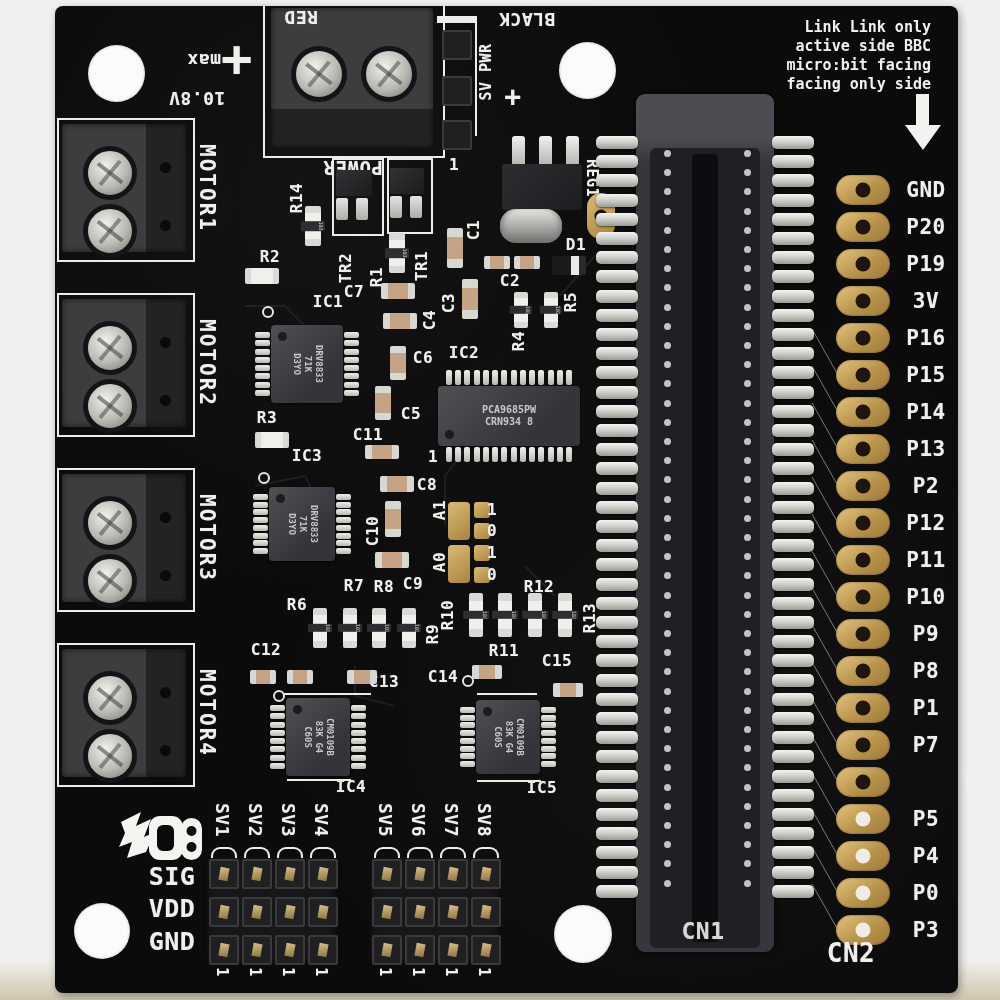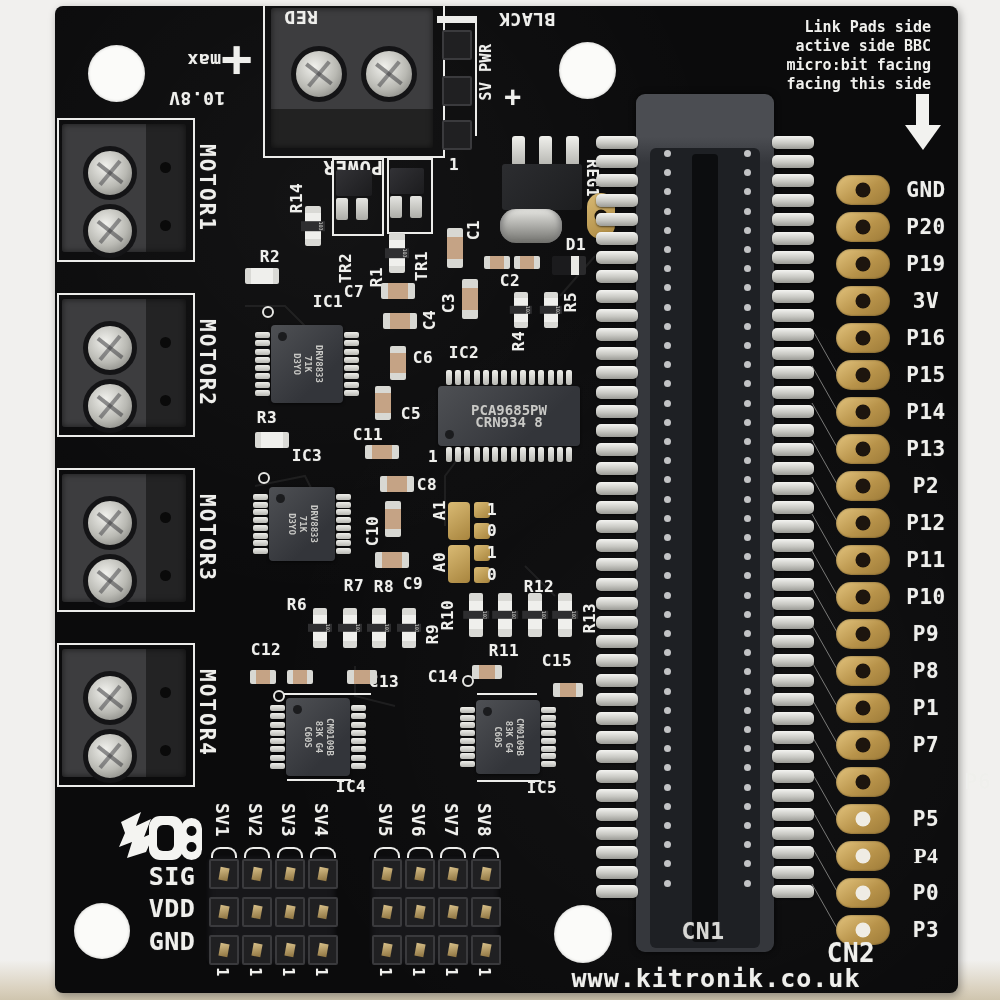--- a/index.html
+++ b/index.html
@@ -29,21 +29,21 @@
   .screw:after{content:"";position:absolute;left:50%;top:50%;width:70%;height:4px;background:rgba(60,60,64,.55);
     transform:translate(-50%,-50%) rotate(38deg);}
   .screw:before{content:"";position:absolute;left:50%;top:50%;width:70%;height:4px;background:rgba(60,60,64,.5);
     transform:translate(-50%,-50%) rotate(-50deg);}
   .wirehole{position:absolute;width:11px;height:11px;border-radius:50%;background:#0a0a0a;}
   .chip{position:absolute;background:linear-gradient(135deg,#4e5054,#33353a 70%);border-radius:4px;
     box-shadow:0 1px 3px rgba(0,0,0,.6);}
   .cdot{position:absolute;left:7px;top:7px;width:9px;height:9px;border-radius:50%;background:#1b1c1e;}
   .ctext{position:absolute;left:50%;top:50%;transform:translate(-50%,-50%) rotate(90deg);
     color:#c9c9c6;font-size:9px;line-height:11px;font-weight:bold;text-align:center;white-space:nowrap;}
-  .ctext.h{transform:translate(-50%,-50%);font-size:14px;line-height:12px;}
+  .ctext.h{transform:translate(-50%,-50%);font-size:10px;line-height:12px;}
   .cpin{position:absolute;background:linear-gradient(180deg,#eeeeea,#b9b9b4);border-radius:2px;box-shadow:0 0 1px #000;}
   .passive{position:absolute;border-radius:2px;}
   .passive.c{background:linear-gradient(var(--g,90deg),#d8d8d3 0 22%,#c5a385 22% 78%,#d8d8d3 78%);}
   .passive.r{background:linear-gradient(var(--g,90deg),#d9d9d5 0 18%,#efefec 18% 82%,#d9d9d5 82%);}
   .passive.p{background:linear-gradient(180deg,#e5e5e1,#adadA8);}
   .rband{position:absolute;left:50%;top:50%;transform:translate(-50%,-50%) rotate(var(--br,0deg));
     width:60%;height:60%;background:#2e2e30;color:#dcdcd8;font-size:5px;line-height:9px;text-align:center;overflow:hidden;}
   .hdrpin{position:absolute;width:26px;height:26px;background:#202022;border:2px solid #3a3a3d;border-radius:2px;}
   .hdrpin .tip{position:absolute;left:50%;top:50%;transform:translate(-50%,-50%) rotate(10deg);width:9px;height:13px;
     background:linear-gradient(160deg,#d8c089,#8d7340);}
@@ -436,37 +436,37 @@
         <div class="ph" style="background: rgb(29, 21, 14);"></div>
       </div>
       <div class="silk pinlbl" style="left: 923px; top: 776px;">P6</div>
       <div class="pad" style="left: 781px; top: 798px; width: 54px; height: 30px;">
         <div class="ph" style="background: rgb(239, 236, 228);"></div>
       </div>
       <div class="silk pinlbl" style="left: 871px; top: 813px;">P5</div>
       <div class="pad" style="left: 781px; top: 835px; width: 54px; height: 30px;">
         <div class="ph" style="background: rgb(239, 236, 228);"></div>
       </div>
-      <div class="silk pinlbl" style="left: 871px; top: 850px; font-family: Liberation Serif, serif;">P4</div>
+      <div class="silk pinlbl" style="left: 871px; top: 850px;">P4</div>
       <div class="pad" style="left: 781px; top: 872px; width: 54px; height: 30px;">
         <div class="ph" style="background: rgb(239, 236, 228);"></div>
       </div>
       <div class="silk pinlbl" style="left: 871px; top: 887px;">P0</div>
       <div class="pad" style="left: 781px; top: 909px; width: 54px; height: 30px;">
         <div class="ph" style="background: rgb(239, 236, 228);"></div>
       </div>
       <div class="silk pinlbl" style="left: 871px; top: 924px;">P3</div>
     </div>
   <div class="silk" style="left:796px;top:947px;font-size:26px;">CN2</div>
 
   <div class="note" id="note">
-      <div class="">Link Pads side</div>
+      <div class="">Link Link only</div>
       <div class="">active side BBC</div>
       <div class="">micro:bit facing</div>
-      <div class="">facing this side</div>
+      <div class="">facing only side</div>
     </div>
   <div class="arrowbar"></div>
   <div class="arrowhead"></div>
 
   <div id="motors">
       <div class="frame" style="left: 2px; top: 112px; width: 134px; height: 140px;"></div>
       <div class="screwblk" style="left: 7px; top: 118px; width: 124px; height: 128px;"></div>
       <div class="screw" style="left: 28px; top: 140px; width: 44px; height: 44px;"></div>
       <div class="wirehole" style="left: 105px; top: 156px;"></div>
       <div class="screw" style="left: 28px; top: 198px; width: 44px; height: 44px;"></div>
@@ -805,14 +805,13 @@
       <div class="cpin" style="left: 483.308px; top: 364px; width: 6px; height: 15px;"></div>
       <div class="cpin" style="left: 483.308px; top: 441px; width: 6px; height: 15px;"></div>
       <div class="cpin" style="left: 492.538px; top: 364px; width: 6px; height: 15px;"></div>
       <div class="cpin" style="left: 492.538px; top: 441px; width: 6px; height: 15px;"></div>
       <div class="cpin" style="left: 501.769px; top: 364px; width: 6px; height: 15px;"></div>
       <div class="cpin" style="left: 501.769px; top: 441px; width: 6px; height: 15px;"></div>
       <div class="cpin" style="left: 511px; top: 364px; width: 6px; height: 15px;"></div>
       <div class="cpin" style="left: 511px; top: 441px; width: 6px; height: 15px;"></div>
     </div>
 
-  <div class="silk" style="left:661px;top:972px;font-size:25px;letter-spacing:1px;">www.kitronik.co.uk</div>
 </div>
 
 </body></html>

